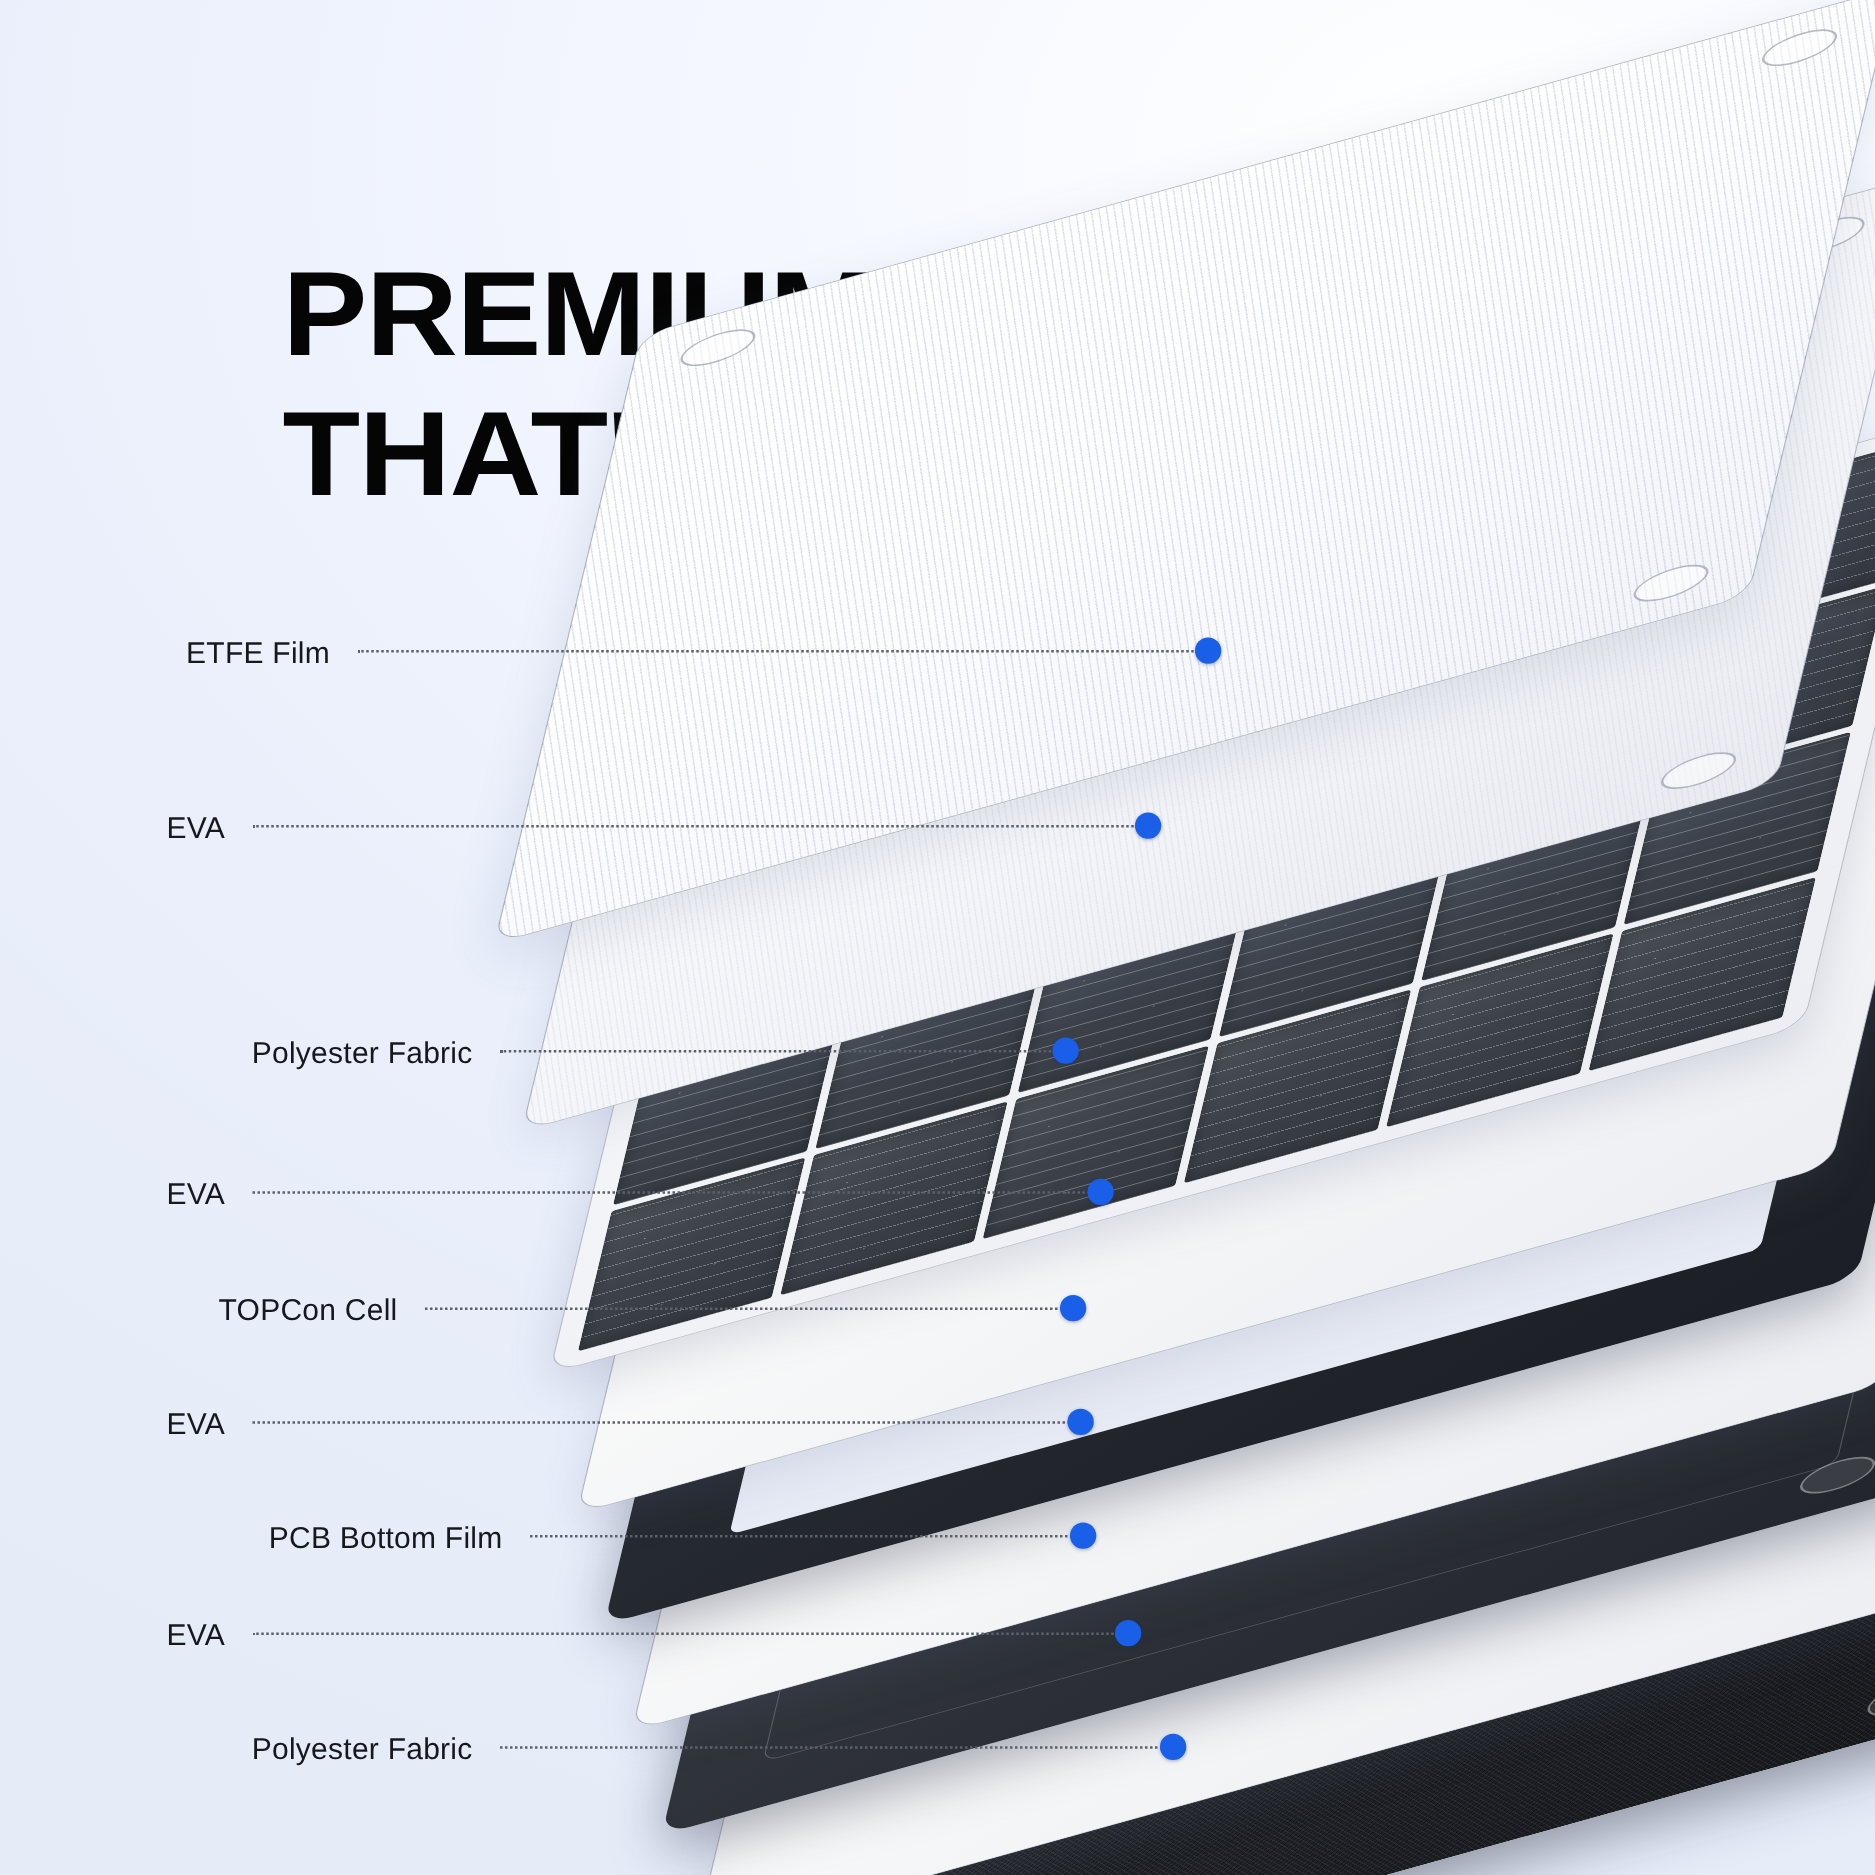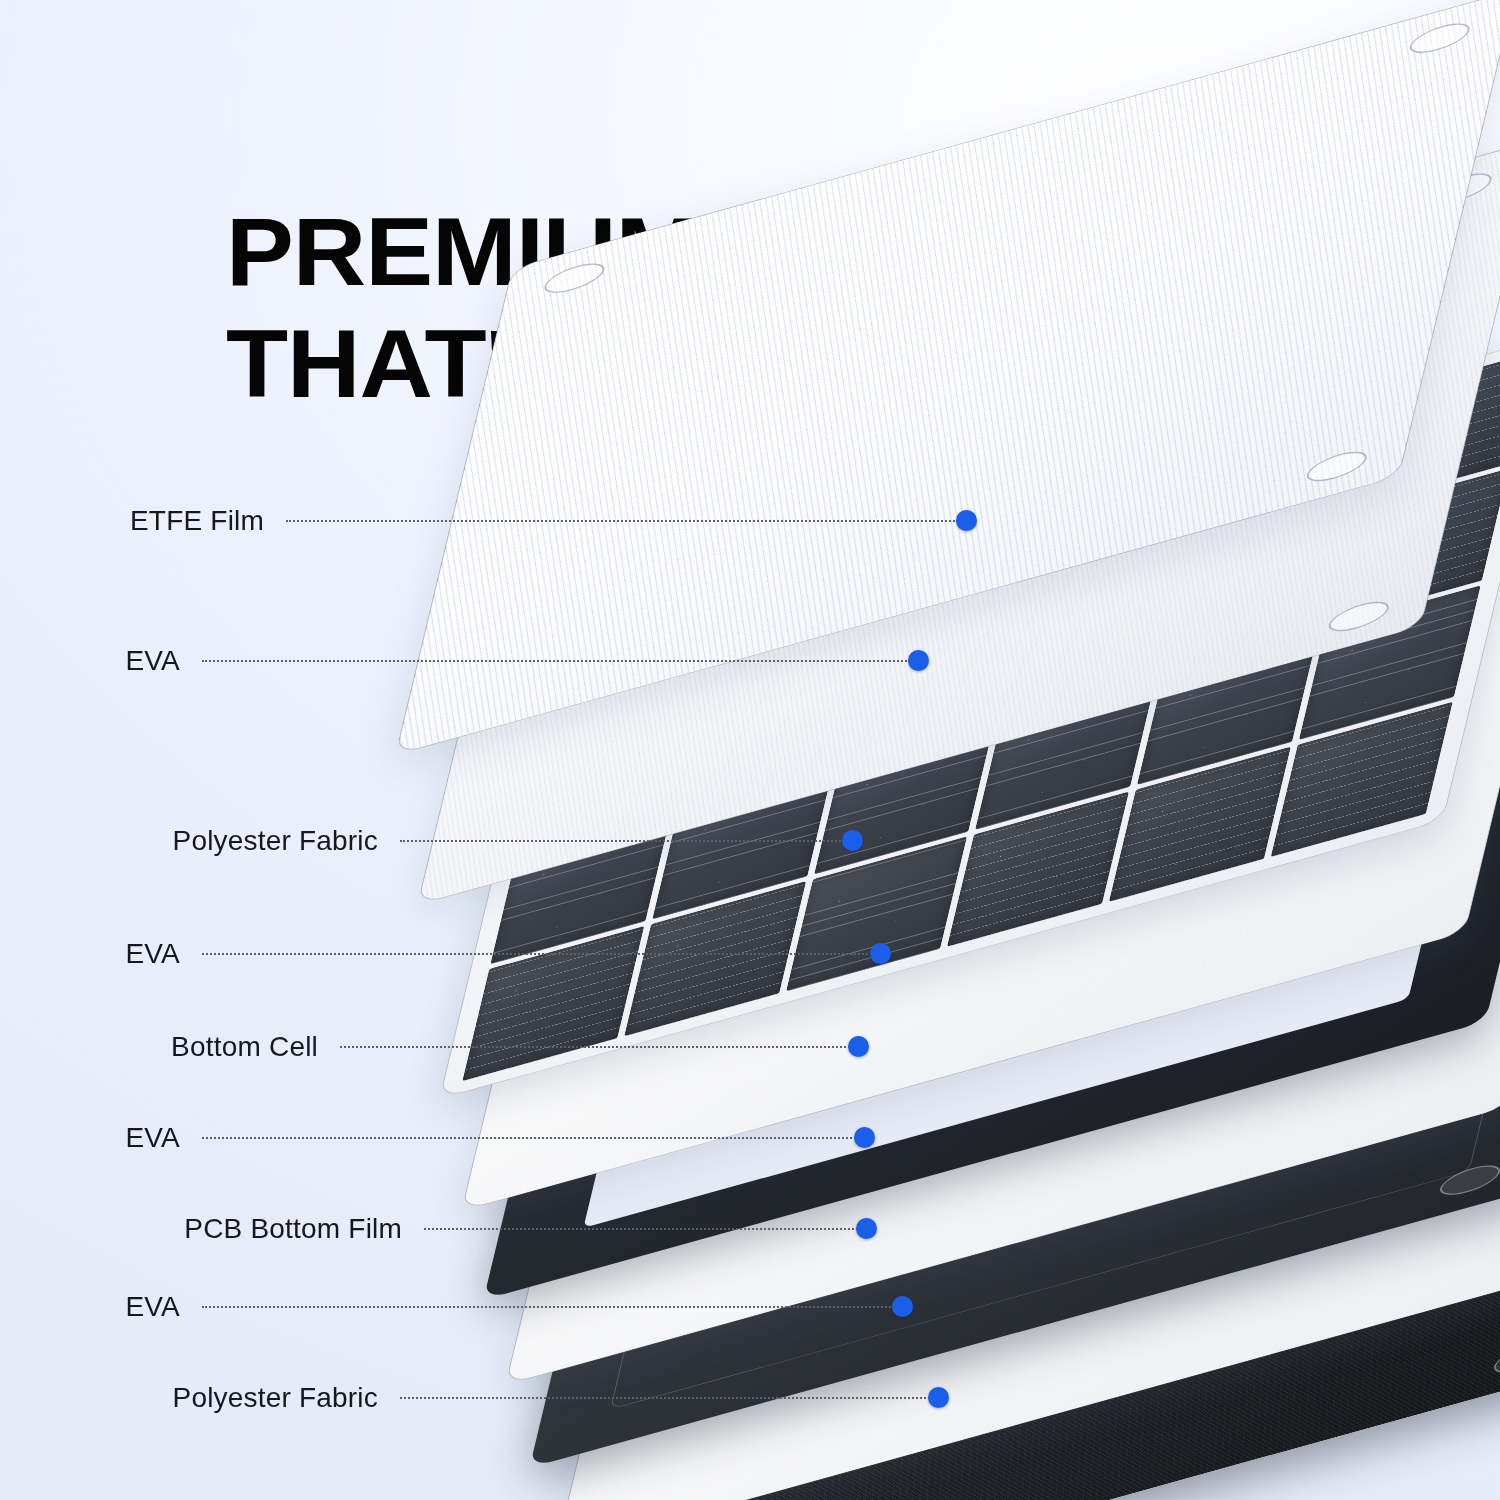--- a/index.html
+++ b/index.html
@@ -149,21 +149,21 @@
   .grommet::after{
     content:"";position:absolute;left:9px;top:6px;right:9px;bottom:6px;
     border-radius:50%;background:#1b1e23;
   }
 
   
   .callout{position:absolute;height:0;}
   .co-label{
     position:absolute;right:100%;bottom:-17px;
     white-space:nowrap;
-    font-size:28px;color:#16181c;font-weight:400;
+    font-size:24px;color:#16181c;font-weight:400;
     padding-right:22px;letter-spacing:.2px;
   }
   .co-line{
     position:absolute;left:0;top:0;height:0;
     border-top:2px dotted #5b606b;
   }
   .co-dot{
     position:absolute;top:-10px;width:21px;height:21px;border-radius:50%;
     background:#1a5fe8;
     box-shadow:0 1px 3px rgba(20,50,120,.35);
@@ -293,21 +293,21 @@
       <span class="co-dot" style="left:442px;"></span>
     </div>
 
     <div class="callout" style="left:202px;top:953px;">
       <span class="co-label">EVA</span>
       <span class="co-line" style="width:670px;"></span>
       <span class="co-dot" style="left:668px;"></span>
     </div>
 
     <div class="callout" style="left:340px;top:1046px;">
-      <span class="co-label">Bottom Cell</span>
+      <span class="co-label">TOPCon Cell</span>
       <span class="co-line" style="width:510px;"></span>
       <span class="co-dot" style="left:508px;"></span>
     </div>
 
     <div class="callout" style="left:202px;top:1137px;">
       <span class="co-label">EVA</span>
       <span class="co-line" style="width:654px;"></span>
       <span class="co-dot" style="left:652px;"></span>
     </div>
 

